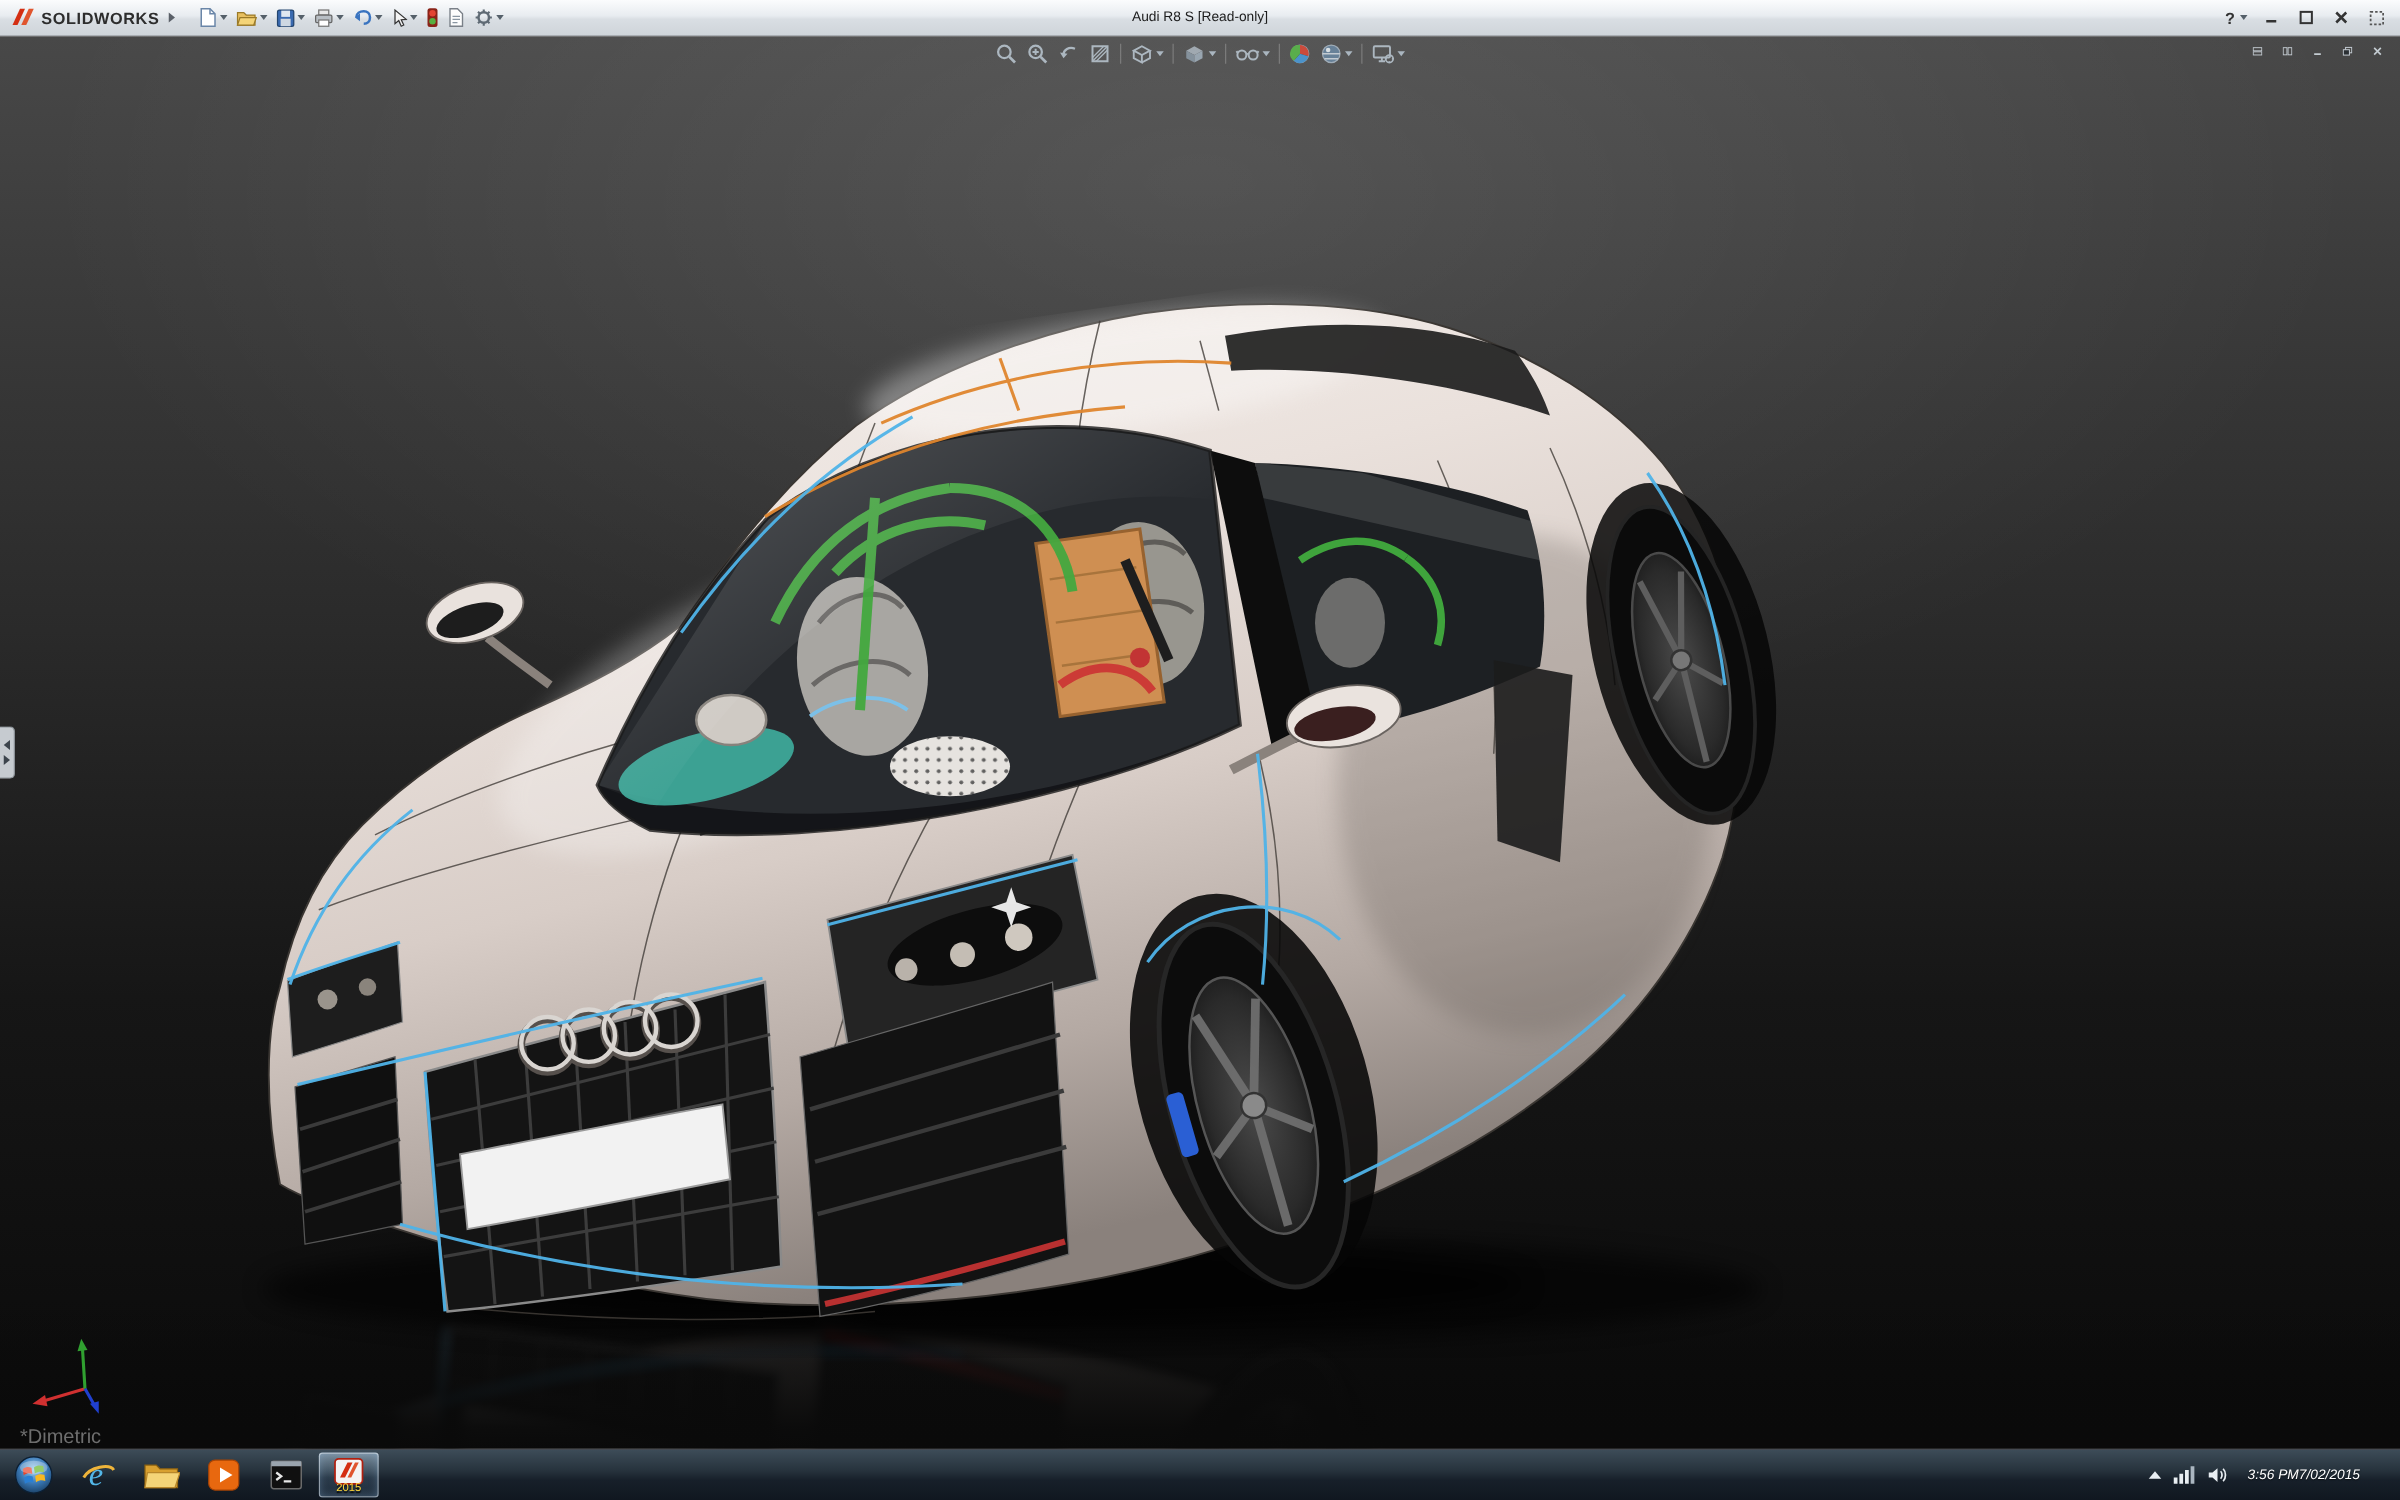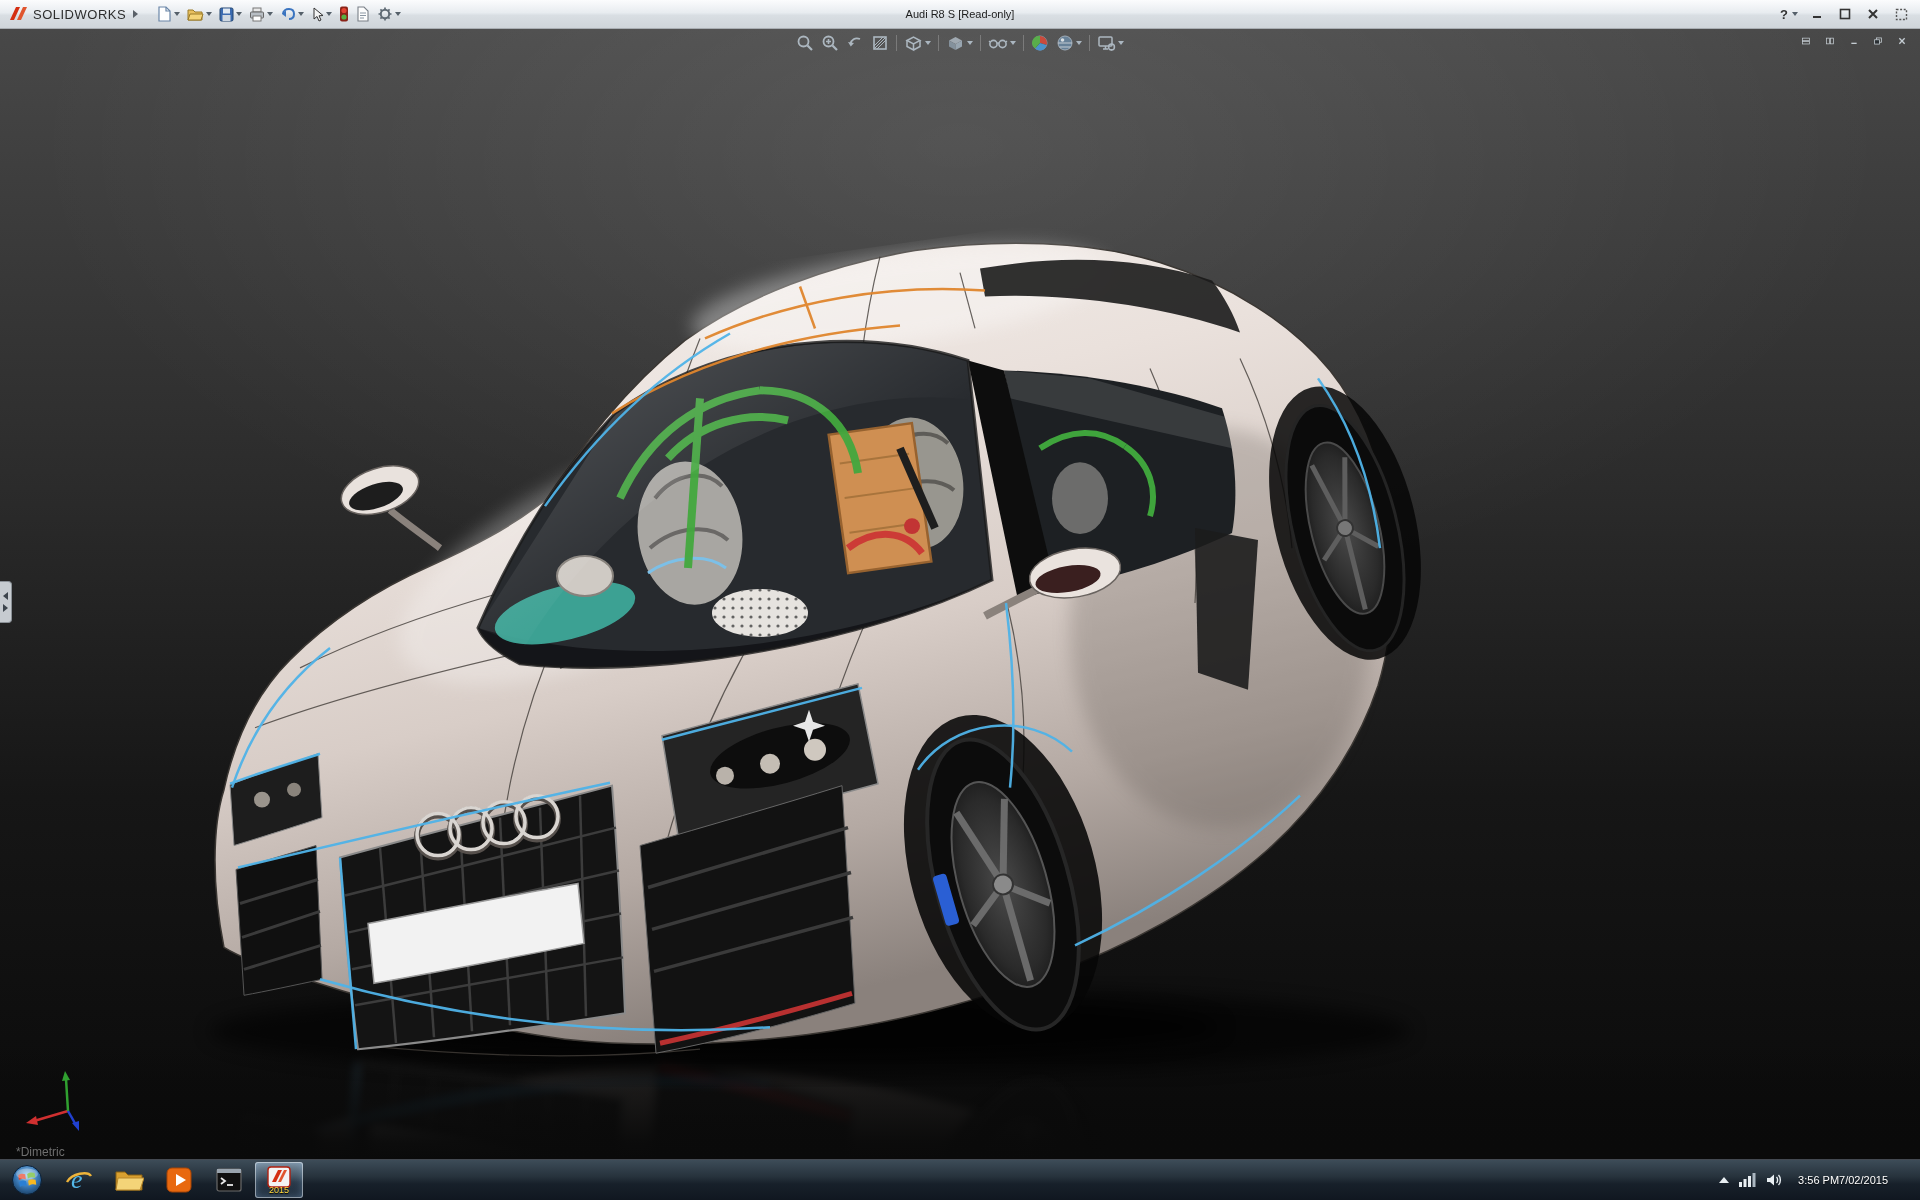--- a/index.html
+++ b/index.html
@@ -4,21 +4,21 @@
 <style>
   html,body{margin:0;padding:0;width:1920px;height:1200px;overflow:hidden;
     font-family:"Liberation Sans",sans-serif;-webkit-font-smoothing:antialiased;}
   .app{display:flex;flex-direction:column;width:1920px;height:1200px;}
 
   
   .titlebar{height:28px;flex:0 0 28px;display:flex;align-items:center;position:relative;
     background:linear-gradient(180deg,#fbfcfd 0%,#e8ecf0 45%,#d9dee3 55%,#cfd5da 100%);
     border-bottom:1px solid #a9aeb3;}
   .brand{display:flex;align-items:center;gap:5px;padding:0 6px 0 8px;}
-  .brand-text{font-size:13px;font-weight:normal;letter-spacing:.5px;color:#2d2d2d;}
+  .brand-text{font-size:13px;font-weight:bold;letter-spacing:.5px;color:#2d2d2d;}
   .chev{width:0;height:0;border-left:5px solid #5a6068;border-top:4px solid transparent;border-bottom:4px solid transparent;margin-left:2px;}
   .qat{display:flex;align-items:center;gap:1px;margin-left:10px;}
   .qbtn{display:flex;align-items:center;height:24px;padding:0 3px;border-radius:2px;background:transparent;border:0;cursor:default;}
   .qbtn svg{display:block;}
   .caret{width:0;height:0;border-top:4px solid #55606a;border-left:3.5px solid transparent;border-right:3.5px solid transparent;margin-left:2px;}
   .win-title{position:absolute;left:50%;top:50%;transform:translate(-50%,-50%);font-size:11px;color:#1c1c1c;}
   .win-controls{margin-left:auto;display:flex;align-items:center;gap:2px;padding-right:6px;}
   .wbtn{display:flex;align-items:center;justify-content:center;width:26px;height:20px;border:0;background:transparent;border-radius:2px;color:#333;font-size:13px;cursor:default;}
   .wbtn svg{display:block;}
   .help-btn{width:auto;padding:0 4px;display:flex;gap:2px;align-items:center;font-weight:bold;}
@@ -38,35 +38,35 @@
 
   .doc-controls{position:absolute;top:3px;right:8px;display:flex;align-items:center;gap:4px;}
   .dbtn{display:flex;align-items:center;justify-content:center;width:20px;height:18px;background:transparent;border:0;cursor:default;}
 
   .collapse-tab{position:absolute;left:0;top:552px;width:11px;height:40px;background:#c6cbd0;border-radius:0 4px 4px 0;
     display:flex;flex-direction:column;align-items:center;justify-content:center;gap:4px;border:1px solid #8a9096;border-left:0;}
   .tri-l{width:0;height:0;border-right:5px solid #3c444c;border-top:4px solid transparent;border-bottom:4px solid transparent;}
   .tri-r{width:0;height:0;border-left:5px solid #3c444c;border-top:4px solid transparent;border-bottom:4px solid transparent;}
 
   .triad{position:absolute;left:22px;bottom:16px;width:64px;height:76px;}
-  .orient-label{position:absolute;left:16px;bottom:0px;font-size:12px;color:#6e6e6e;}
+  .orient-label{position:absolute;left:16px;bottom:0px;font-size:16px;color:#6e6e6e;}
 
   
   .taskbar{height:40px;flex:0 0 40px;display:flex;align-items:stretch;
     background:linear-gradient(180deg,#3d4c58 0%,#26323c 42%,#17202a 60%,#101720 100%);
     border-top:1px solid rgba(255,255,255,.22);}
   .start-btn{width:54px;display:flex;align-items:center;justify-content:center;background:transparent;border:0;cursor:default;}
   .tbtn{width:48px;display:flex;flex-direction:column;align-items:center;justify-content:center;background:transparent;border:0;cursor:default;position:relative;border-radius:3px;margin:2px 1px;}
   .tbtn.active{background:linear-gradient(180deg,rgba(200,225,245,.45),rgba(110,150,185,.22) 55%,rgba(70,100,130,.30));
     box-shadow:inset 0 0 0 1px rgba(255,255,255,.45), inset 0 0 8px rgba(160,210,255,.35);}
   .sw-badge{font-size:9px;font-weight:normal;color:#ffd83a;line-height:1;margin-top:-2px;text-shadow:0 1px 1px #000;}
   .tray{margin-left:auto;display:flex;align-items:center;gap:9px;padding-right:4px;}
   .tray-btn{background:transparent;border:0;display:flex;align-items:center;justify-content:center;cursor:default;padding:0;}
   .tri-up{width:0;height:0;border-bottom:6px solid #e8eef2;border-left:5px solid transparent;border-right:5px solid transparent;}
-  .clock{color:#fff;font-size:11px;text-align:center;line-height:1.35;text-shadow:0 1px 1px rgba(0,0,0,.7);padding:0 6px;}
+  .clock{color:#fff;font-size:11px;text-align:center;line-height:1.35;text-shadow:0 1px 1px rgba(0,0,0,.7);padding:0 6px;font-style:italic;}
   .show-desktop{width:12px;border-left:1px solid rgba(255,255,255,.35);background:rgba(255,255,255,.06);cursor:default;}
 </style>
 </head>
 <body>
 
 <div class="app">
 
   <div class="titlebar">
     <div class="brand">
       <svg width="20" height="18" viewBox="0 0 20 18">

